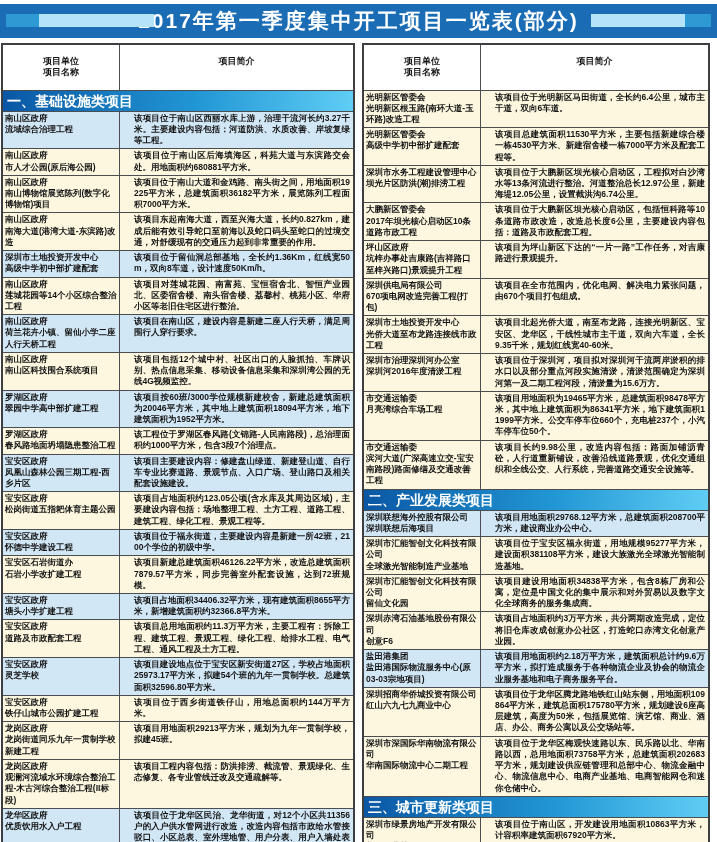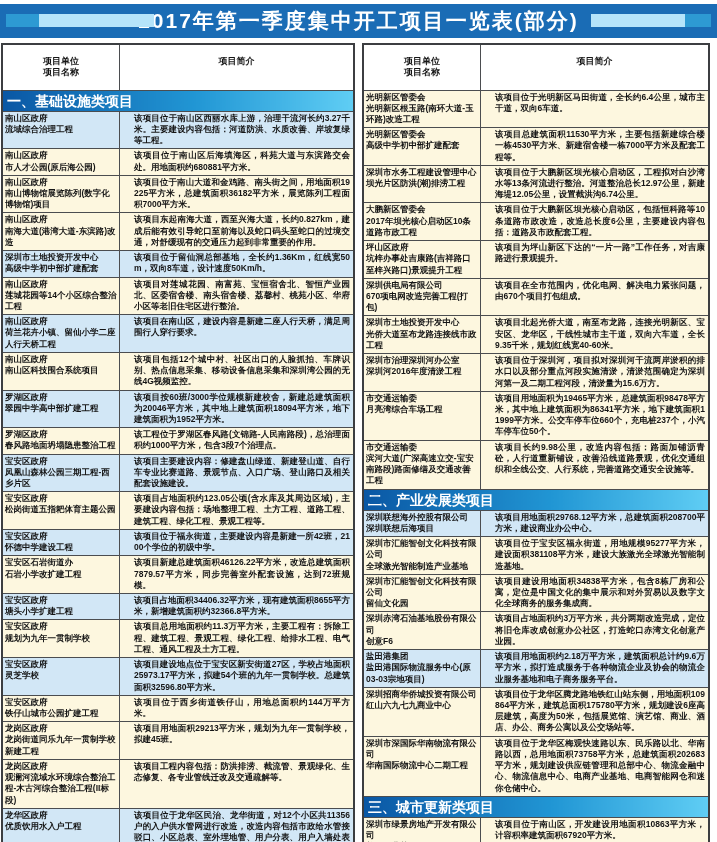--- a/index.html
+++ b/index.html
@@ -162,21 +162,21 @@
           <tr class="tint-blue">
             <td class="unit-cell">
               <div class="unit">宝安区政府</div>
               <div class="pname">塘头小学扩建工程</div>
             </td>
             <td class="desc-cell">该项目占地面积34406.32平方米，现有建筑面积8655平方米，新增建筑面积约32366.8平方米。</td>
           </tr>
           <tr class="tint-cream">
             <td class="unit-cell">
               <div class="unit">宝安区政府</div>
-              <div class="pname">规划为九年一贯制学校</div>
+              <div class="pname">道路及市政配套工程</div>
             </td>
             <td class="desc-cell">该项目总用地面积约11.3万平方米，主要工程有：拆除工程、建筑工程、景观工程、绿化工程、给排水工程、电气工程、通风工程及土方工程。</td>
           </tr>
           <tr class="tint-blue">
             <td class="unit-cell">
               <div class="unit">宝安区政府</div>
               <div class="pname">灵芝学校</div>
             </td>
             <td class="desc-cell">该项目建设地点位于宝安区新安街道27区，学校占地面积25973.17平方米，拟建54个班的九年一贯制学校。总建筑面积32596.80平方米。</td>
           </tr>

